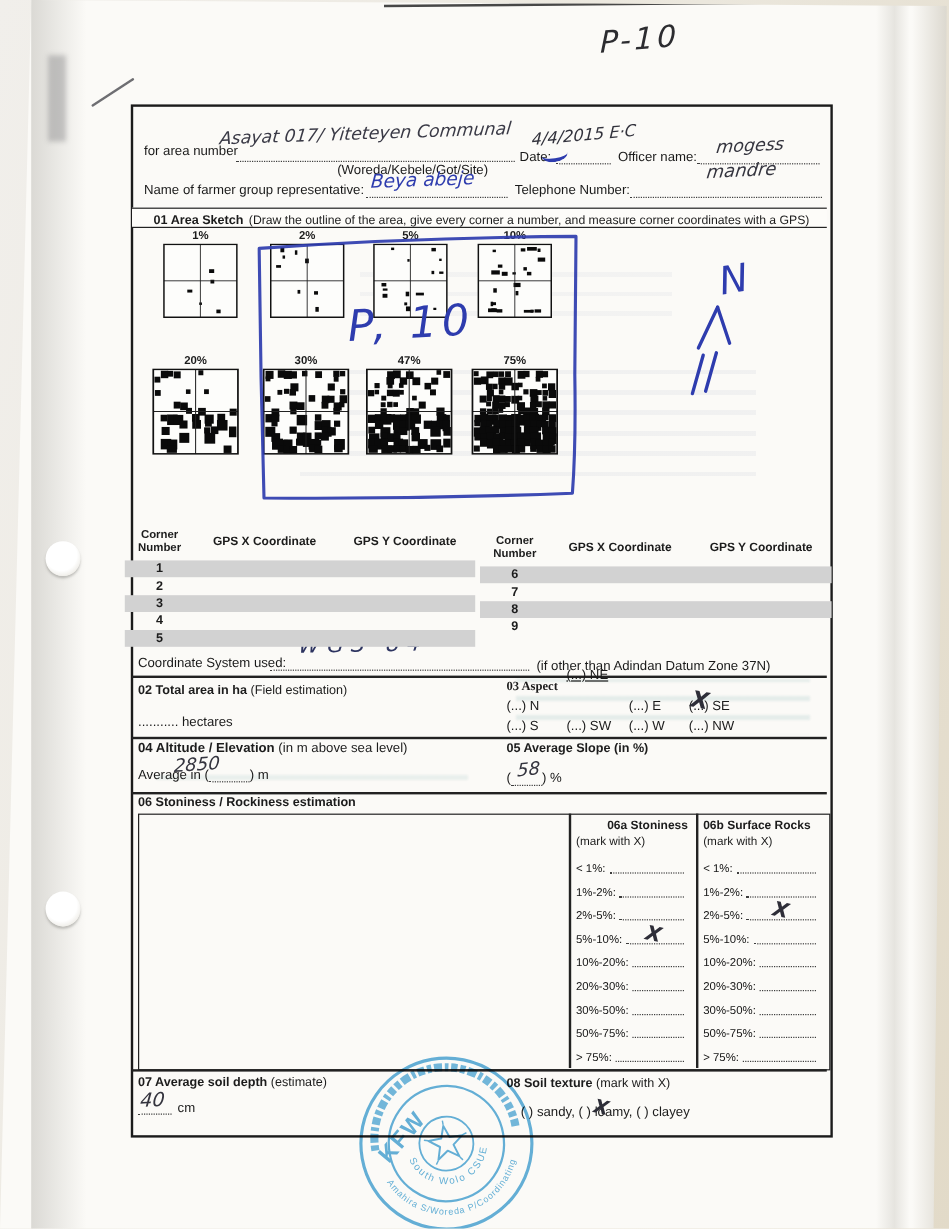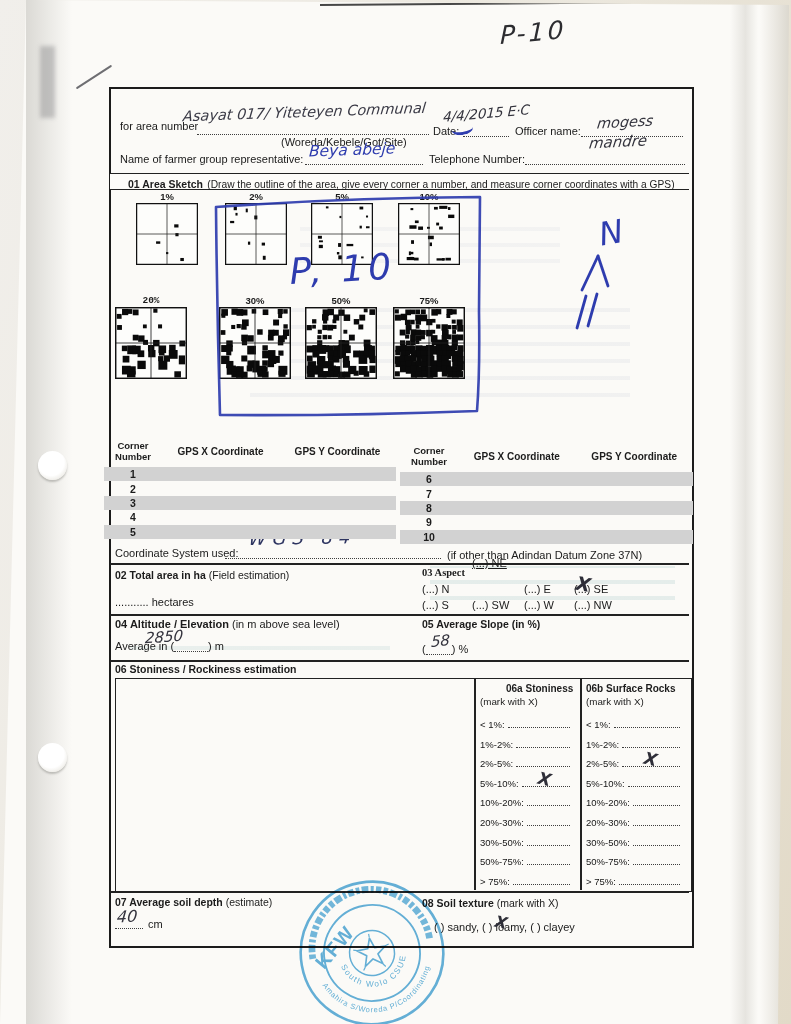--- a/index.html
+++ b/index.html
@@ -289,21 +289,21 @@
             <rect x="48.313007931607245" y="52.76911232289784" width="9.417491965088994" height="5.669416553224437" fill="#0a0a0a"></rect>
             <rect x="80.81843992628662" y="18.758348771151248" width="10.050535862147807" height="5.505457037943415" fill="#0a0a0a"></rect>
             <rect x="62.15642112271128" y="89.14280237125908" width="12.570071816258132" height="3.701078861253336" fill="#0a0a0a"></rect>
             <rect x="61.5736888296845" y="31.625011558953517" width="4.681077521294355" height="4.574467211845331" fill="#0a0a0a"></rect>
             <path d="M50,1 L50,99" stroke="#222" stroke-width="1.2"></path>
             <path d="M1,50 L99,50" stroke="#222" stroke-width="1.2"></path>
             <rect x="1" y="1" width="98" height="98" fill="none" stroke="#111" stroke-width="2"></rect>
           </svg></div>
       </div>
     <div id="grids-row2" style="left:0;top:0;width:0;height:0;">
-        <div class="grid-cell" style="left: 0; top: 206px; width: 80px; font-family: Liberation Mono, monospace;"><div class="glabel">20%</div><svg width="80" height="72" viewBox="0 0 100 100">
+        <div class="grid-cell" style="left: 12px; top: 206px; width: 80px;"><div class="glabel">20%</div><svg width="80" height="72" viewBox="0 0 100 100">
             <rect x="0" y="0" width="100" height="100" fill="#fdfdfb"></rect>
             <rect x="9.770890589617192" y="2.697722520446405" width="8.613695775546134" height="8.613695775546134" fill="#0a0a0a"></rect>
             <rect x="17.316943376534617" y="2.8868804395897314" width="6.673910907782615" height="6.673910907782615" fill="#0a0a0a"></rect>
             <rect x="24.6815637037158" y="3.455428014858626" width="8.041170718610285" height="8.041170718610285" fill="#0a0a0a"></rect>
             <rect x="53.1784895147197" y="2.145994931575842" width="5.785751581169665" height="5.785751581169665" fill="#0a0a0a"></rect>
             <rect x="2.4036276030819863" y="9.61856395616196" width="6.7750669674351816" height="6.7750669674351816" fill="#0a0a0a"></rect>
             <rect x="2.9217970251338556" y="25.054388527898116" width="6.722736935444177" height="6.722736935444177" fill="#0a0a0a"></rect>
             <rect x="38.806444198358804" y="24.277892345353028" width="5.278823403395712" height="5.278823403395712" fill="#0a0a0a"></rect>
             <rect x="59.79613990478684" y="24.145263457112012" width="5.564953887216747" height="5.564953887216747" fill="#0a0a0a"></rect>
             <rect x="24.64683029663283" y="38.52608079381753" width="7.949472574867308" height="7.949472574867308" fill="#0a0a0a"></rect>
@@ -394,21 +394,21 @@
             <rect x="17.267846194305456" y="89.20439026397655" width="8.581571841127799" height="8.581571841127799" fill="#0a0a0a"></rect>
             <rect x="23.73329468271695" y="89.81544599167539" width="9.884379548016565" height="8.59999999999998" fill="#0a0a0a"></rect>
             <rect x="31.028744422667657" y="89.827488331683" width="8.685747145115956" height="8.59999999999998" fill="#0a0a0a"></rect>
             <rect x="53.56963719844353" y="88.48151937101504" width="12.74149945172444" height="8.59999999999998" fill="#0a0a0a"></rect>
             <rect x="59.76091671620962" y="89.4145824220963" width="9.142921831339226" height="8.59999999999998" fill="#0a0a0a"></rect>
             <rect x="82.5514424597379" y="88.46710532994477" width="9.917539109104872" height="8.59999999999998" fill="#0a0a0a"></rect>
             <path d="M50,1 L50,99" stroke="#222" stroke-width="1.2"></path>
             <path d="M1,50 L99,50" stroke="#222" stroke-width="1.2"></path>
             <rect x="1" y="1" width="98" height="98" fill="none" stroke="#111" stroke-width="2"></rect>
           </svg></div>
-        <div class="grid-cell" style="left: 190px; top: 206px; width: 80px;"><div class="glabel">50%</div><svg width="80" height="72" viewBox="0 0 100 100">
+        <div class="grid-cell" style="left: 190px; top: 206px; width: 80px;"><div class="glabel">47%</div><svg width="80" height="72" viewBox="0 0 100 100">
             <rect x="0" y="0" width="100" height="100" fill="#fdfdfb"></rect>
             <rect x="24.416721191164104" y="3.297672806191258" width="9.037379354551435" height="9.037379354551435" fill="#0a0a0a"></rect>
             <rect x="31.22868460936006" y="2.3987495802575722" width="8.996336944900454" height="8.996336944900454" fill="#0a0a0a"></rect>
             <rect x="46.238562710746194" y="3.4152909128461033" width="8.872457447849214" height="8.872457447849214" fill="#0a0a0a"></rect>
             <rect x="81.5978632159997" y="2.0059637433150783" width="5.360263701952994" height="5.360263701952994" fill="#0a0a0a"></rect>
             <rect x="89.4450823705178" y="3.131031928700395" width="7.87868613423407" height="7.87868613423407" fill="#0a0a0a"></rect>
             <rect x="23.624802165688013" y="9.995222636661492" width="8.898918999150395" height="8.898918999150395" fill="#0a0a0a"></rect>
             <rect x="39.10924588190392" y="10.363497769739478" width="8.536270638272166" height="8.536270638272166" fill="#0a0a0a"></rect>
             <rect x="53.69469362215605" y="10.343739796709269" width="9.048352711848915" height="9.048352711848915" fill="#0a0a0a"></rect>
             <rect x="75.40765030868353" y="10.641076027113012" width="8.20308984940499" height="8.20308984940499" fill="#0a0a0a"></rect>
@@ -695,25 +695,20 @@
         <div class="ct-row stripe">
           <div class="ct-num">8</div>
           <div></div>
           <div></div>
         </div>
         <div class="ct-row">
           <div class="ct-num">9</div>
           <div></div>
           <div></div>
         </div>
-        <div class="ct-row stripe">
-          <div class="ct-num">10</div>
-          <div></div>
-          <div></div>
-        </div>
       </div>
   </div>
 
   <svg class="abs" style="left:297px;top:878px;mix-blend-mode:multiply;opacity:.88;transform:rotate(-10deg);" width="150" height="150" viewBox="-100 -100 200 200">
     <defs>
       <path id="arc-outer-top" d="M -79 0 A 79 79 0 0 1 79 0"></path>
       <path id="arc-outer-bot" d="M -79 0 A 79 79 0 0 0 79 0"></path>
       <path id="arc-inner-bot" d="M -45 0 A 45 45 0 0 0 45 0"></path>
     </defs>
     <g stroke="#4fa8d8" fill="none">

